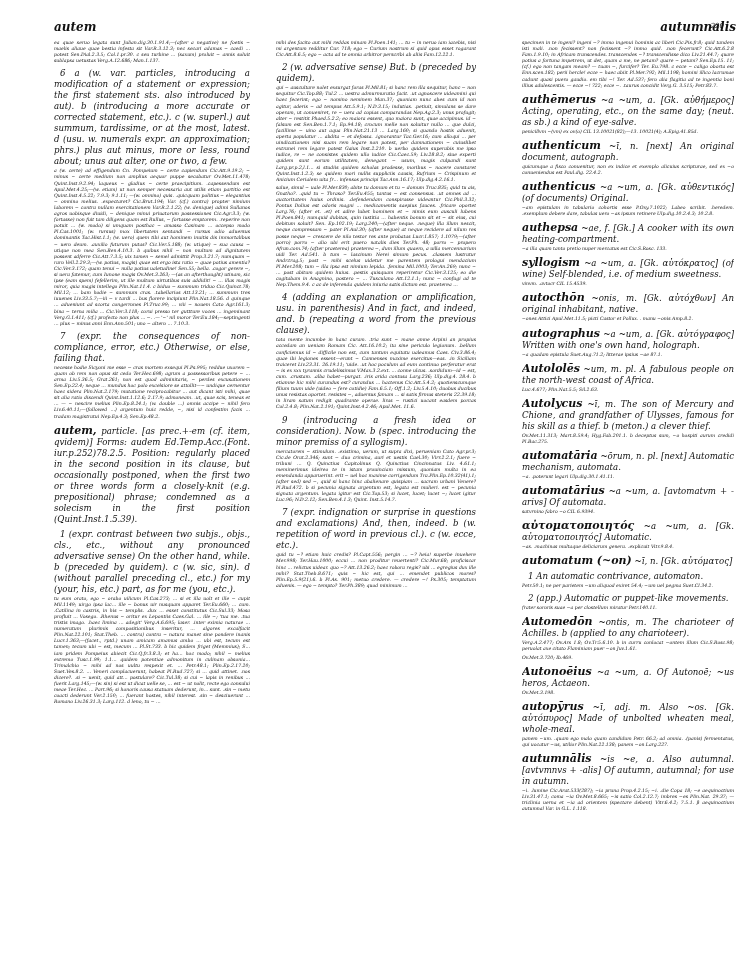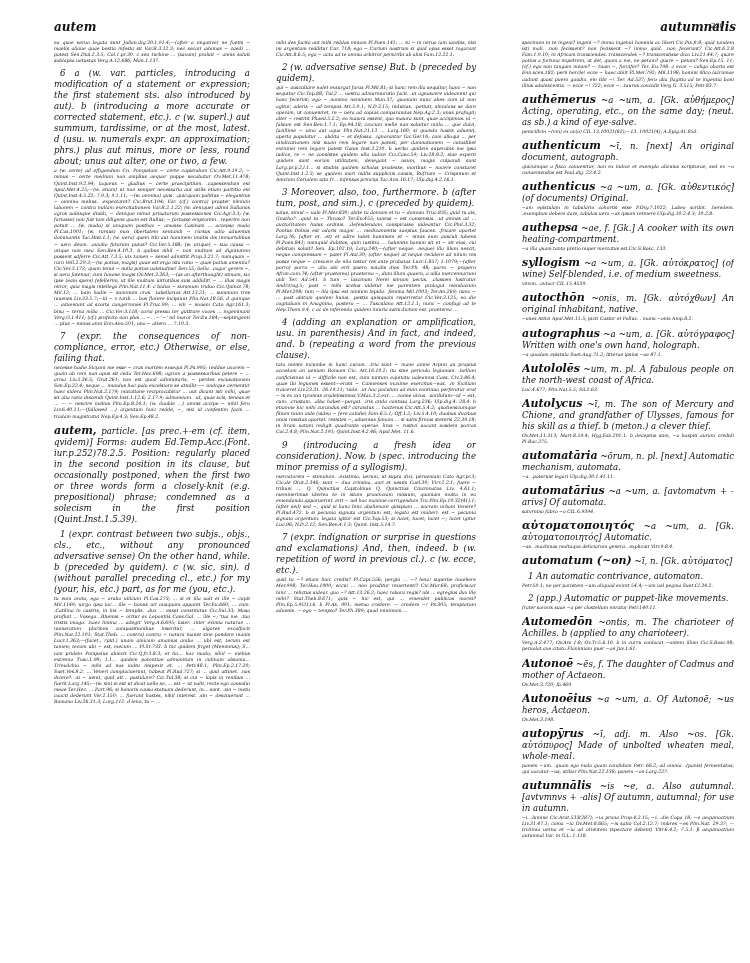--- a/index.html
+++ b/index.html
@@ -36,21 +36,20 @@
       <p class="sense">7 (expr. the consequences of non-compliance, error, etc.) Otherwise, or else, failing that.</p>
       <p class="cite">necesse hodie Sicyoni me esse ~ cras mortem exsequi Pl.Ps.995; reddue uxorem ~ quam ob rem non opus sit cedo Ter.Hec.698; agrum a possessoribus petere ~ … arma Liv.5.36.5; Grat.261; non est quod adminitaris, ~ perdes excusationem Sen.Ep.22.4; neque … mundus hoc polo excelsiore se attollit—~ undique cernentur haec sidera Plin.Nat.2.179; mutatione reciprocabitur … aut dicant isti mihi, quae sit alia ratio discendi Quint.Inst.1.12.6; 2.17.9; admoneam. .ut, quae scis, teneas et … — ~ nescire melius Plin.Ep.8.24.1; (w. double …) omnis accipe ~ nihil fero Liv.6.40.11;—(followed …) argentum huic redde, ~, nisi id confestim facis … tradam magistratui Nep.Ep.4.3; Sen.Ep.48.2.</p>
       <p class="entry"><span class="hw">autem,</span> <span>particle. [as prec.+-em (cf. item, qvidem)] Forms: audem Ed.Temp.Acc.(Font. iur.p.252)78.2.5. Position: regularly placed in the second position in its clause, but occasionally postponed, when the first two or three words form a closely-knit (e.g. prepositional) phrase; condemned as a solecism in the first position (Quint.Inst.1.5.39).</span></p>
       <p class="sense">1 (expr. contrast between two subjs., objs., cls., etc., without any pronounced adversative sense) On the other hand, while. b (preceded by quidem). c (w. sic, sin). d (without parallel preceding cl., etc.) for my (your, his, etc.) part, as for me (you, etc.).</p>
       <p class="cite">tu eum orato, ego ~ orabo uilicum Pl.Cas.273; … si et illa uolt et ille ~ cupit Mil.1149; uirgo ipsa lac… ille ~ bonus uir nusquam apparet Ter.Eu.660; … cum. .Catilina in castris, in his ~ templis. .dux … esset constitutus Cic.Sul.33; Mosa profluit … Vosego. .Rhenus ~ oritur ex Lepontiis Caes.Gal. … ille ~; 'tua me. .tua tristis imago. .haec limina … adegit' Verg.A.6.695; laser. .inter eximia naturae … numeratum plurimis compositionibus inseritur, … algores excalfacit Plin.Nat.22.101; Stat.Theb. … contra) contra ~ natura manet sine pondere inanis Lucr.1.363;—(facet., rptd.) unam amicam amamus ambo … ubi est, tecum est tamen; tecum ubi ~ est, mecum … Pl.St.733.  b hic quidem friget (Memmius); S… iam pridem Pompeius abiecit Cic.Q.fr.3.8.3; et ha… hoc modo; nihil ~ melius extremo Tusc.1.99; 1.1… quidem potentiae admonitum in culinam obsonia… Trimalchio ~ mihi ad nos uultu respexit et. … Petr.48.1; Plin.Ep.2.17.20; Suet.Ves.8.2. … Veneri complacuerunt, habeat Pl.Rud.727; si … quid attinet. .nos dicere?. .si ~ uenit, quid att… postulare? Cic.Tul.38; si cui ~ lapis in renibus … fuerit Larg.145;—(w. sin) si est ut dicat uelle se, … est ~ ut nolit, recte ego consului meae Ter.Hec. … Part.96; si honoris causa statuam dederunt, in… sunt. .sin ~ metu coacti dederunt Ver.2.150; … fuerant hostes, nihil interest. .sin ~ desciuerunt … Romano Liv.26.31.3; Larg.112.  d leno, tu ~ …</p>
     </div>
   <div class="col col2">
       <p class="cite">mihi des facito aut mihi reddas minam Pl.Poen.141; … tu ~ in neruo iam iacebis, nisi mi argentum redditur Cur. 718; ego ~ Curium nostrum si quid opus esset rogarant Cic.Att.8.6.5; ego ~ acta ad te omnia arbitror perscribi ab aliis Fam.12.22.1.</p>
       <p class="sense">2 (w. adversative sense) But. b (preceded by quidem).</p>
       <p class="cite">qui ~ auscultare nolet exsurgat foras Pl.Mil.81; si hanc rem illa sequitur, hanc ~ non sequitur Cic.Top.88; Tul.2 … uestra admurmuratio facit. .ut agnoscere uideamini qui haec fecerint; ego ~ nomino neminem Man.37; quoniam nunc abes cum id non agitur, aderis ~ ad tempus Att.5.9.1; N.D.3.15; indutias. .petiuit, simulans se dare operam, ut conueniret, re ~ uera ad copias comparandas Nep.Ag.2.3; unus profugit; alter ~ restitit Phaed.5.2.2; eo maiora essent, quo maiora sunt, quae accipimus. id ~ falsum est Sen.Ben.1.7.1; Ep.94.18; crocum melle non soluitur nullo … que dulci, facillime ~ uino aut aqua Plin.Nat.21.13 … Larg.160; si quando hostis aduenit, aperta populatur … abdita ~ et defossa. .ignorantur Tac.Ger.16; cum alloqui … per uindicationem nisi suam rem legare non potest, per damnationem ~ cuiuslibet extranei rem legare potest Gaius Inst.2.210.  b uerbo quidem superabis me ipso iudice, re ~ ne consistes quidem ullo iudice Cic.Caec.59; Liv.28.8.2; siue experti quidem sunt eorum utilitatem, denegant ~ usum, magis culpandi sunt Larg.pr.p.2,l.1… si studiis quidem scholas prodesse, moribus ~ nocere constaret Quint.Inst.1.2.3; se quidem mori nullis suppliciis causis, Rufrium ~ Crispinum et Anicium Cerialem uita fr… infensos principi Tac.Ann.16.17; Ulp.dig.4.2.16.1.</p>
-      <p class="sense">3 Moreover, also, too, furthermore. b (after tum, post, and sim.). c (preceded by quidem).</p>
       <p class="cite">salue, simul ~ uale Pl.Mer.830; abite tu domum et tu ~ domum Truc.835; quid tu ais, Gnatho?. .quid tu ~ Thraso? Ter.Eu.455; tantus ~ est consensus. .ut omnes ad … auctoritatem huius ordinis. .defendendam conspirasse uideantur Cic.Phil.3.32; Pontus Dolius est odoris magni … medicamentis saepius fauces. .fricare oportet Larg.76; (after et. .et) et adire lubet hominem et ~ nimis eum ausculi lubens Pl.Poen.841; numquid dubitas, quin iustitia … habentis bonum sit et ~ sit eius, cui debitum soluit? Sen. Ep.102.19; Larg.240;—(after neque. .neque) illa illum nescit, neque compressam ~ pater Pl.Aul.30; (after neque) at neque recidere ad nilum res posse neque ~ crescere de nilo testor res ante probatas Lucr.1.857; 1.1079;—(after porro) porro ~ alio ubi erit puero natalis dies Ter.Ph. 48; porro ~ propero Afran.com.74; (after praeterea) praeterea ~, dum illum quaero, a uilla mercennarium uidi Ter. Ad.541.  b tum ~ lascinum Nerei simum pecus. .classem lustratur Andr.trag.5; post ~ mihi scelus uidetur me parentem prologui mendacium Pl.Mer.208; tum ~ illa ipsa est nimium lepida. .femina Mil.1003; Ter.An.269; nunc ~ … post abitum quidem huius. .pestis quisquam reperiretur Cic.Ver.3.125; eo die cogitabam in Anagnino, postero ~ … Tusculano Att.12.1.1; nunc ~ confugi ad te Nep.Them.9.4. c ac de inferenda quidem iniuria satis dictum est. praeterea …</p>
       <p class="sense">4 (adding an explanation or amplification, usu. in parenthesis) And in fact, and indeed, and. b (repeating a word from the previous clause).</p>
       <p class="cite">tota mente incumbe in hanc curam. .tria sunt ~ mane amne Arpini an propius accedam an ueniam Romam Cic. Att.16.10.2; ita sine periculo legionum. .bellum conficiemus id ~ difficile non est, cum tantum equitatu ualeamus Caes. Civ.3.86.4; quae ibi legiones essent—erant ~ Cannenses maxime exercitus—eas. .in Siciliam traiceret Liv.23.31. 26.19.11; 'uide. .ut hoc poculum ad eum continuo perferatur erat ~ is ex xxx tyrannis crudelissimus V.Max.3.2.ext. … conne ulcus. .sordidum—id ~ est, cum. .crustam. .alba habet—purgat. .iris arida contusa Larg.236; Ulp.dig.4. 28.4.  b etiamne hic mihi curandus est? curandus … hactenus Cic.Att.5.4.2; quotienscumque filium tuum uide (uideo ~ fere cotidie) Fam.6.5.1; Off.1.2; Liv.5.4.10; duobus ducibus unus resistas oportet. resistes ~, aduersus famam … si satis firmus steteris 22.39.18; in liram satum redigit quadrante operae. liras ~ rustici uocant easdem porcas Col.2.4.8; Plin.Nat.2.191; Quint.Inst.4.2.46; Apul.Met. 11.6.</p>
       <p class="sense">9 (introducing a fresh idea or consideration). Now. b (spec. introducing the minor premiss of a syllogism).</p>
       <p class="cite">mercatorem ~ stimulum. .existimo, uerum, ut supra dixi, perueniam Cato Agr.pr.3; Cic.de Orat.2.346; sunt ~ duo crimina, auri et uestis Cael.30; Virr.2.2.1; fuere ~ tribuni … Q. Quinctius Capitolinus Q. Quinctius Cincinnatus Liv. 4.61.1; meminerimus ideireo te in istam prouinciam missum, quoniam multa in ea emendanda apparuerint. erit ~ uel hoc maxime corrigendum Tra.Plin.Ep.10.32(41).1; (after sed) sed ~, quid si hanc hinc abalienare quispiam … sacram urbani Venere? Pl.Rud.472.  b si pecunia signata argentum est, legata est mulieri. est ~ pecunia signata argentum. legata igitur est Cic.Top.53; si lucet, lucet; lucet ~; lucet igitur Luc.96; N.D.2.12; Sen.Ben.4.1.3; Quint. Inst.5.14.7.</p>
       <p class="sense">7 (expr. indignation or surprise in questions and exclamations) And, then, indeed. b (w. repetition of word in previous cl.). c (w. ecce, etc.).</p>
       <p class="cite">quid tu ~? etiam huic credis? Pl.Capt.556; pergin … ~? heia! superbe inuehere Mer.998; Ter.Hau.1000; eccui … non proditur reuertenti? Cic.Mur.68; proficiscar hinc … relictus uidear. quo ~? Att.13.26.2; haec robora regis? ubi … egregius dux ille mihi? Stat.Theb.8.671; quis ~ hic est, qui … emendet publicos mores? Plin.Ep.5.9(21).6.  b Pl.As. 901; metuo credere. — credere ~! Ps.305; temptatum aduenis. — ego ~ tempto? Ter.Ph.389; quod minimum …</p>
     </div>
   <div class="col col3">
       <p class="cite">specimen in te ingeni? ingeni ~? immo ingenui hominis ac liberi Cic.Pis.fr.8; quid tandem isti mali. .non fecissent? non fecissent ~? immo quid. .non fecerunt? Cic.Att.6.2.8 Fam.1.9.10; in Africam transcendes. transcendes ~? transcendisse dico Liv.21.44.7; quare potius a fortuna impetrem, ut det, quam a me, ne petam? quare ~ petam? Sen.Ep.15. 11; (cf.) ego non tangam meam? — tuam ~, furcifer? Ter. Eu.798.  c ecce ~ caligo oborta est Enn.scen.182; perii hercle! ecce ~ haec abiit Pl.Mer.792; Mil.1198; homini illico lacrumae cadunt quasi puero gaudio. em tibi ~! Ter. Ad.537; fero alia flagitia ad te ingentia boni illius adulescentis. — ecce ~! 722; ecce ~. .taurus concidit Verg.G. 3.515; Petr.83.7.</p>
@@ -78,21 +77,20 @@
       <p class="cite">satvrnino fabro ~o CIL 6.9394.</p>
       <p class="entry"><span class="hw">αὐτοματοποιητός</span> <span>~a ~um, a. [Gk. αὐτοματοποιητός] Automatic.</span></p>
       <p class="cite">~as. .machinas multaque deliciarum genera. .explicuit Vitr.9.8.4.</p>
       <p class="entry"><span class="hw">automatum (~on)</span> <span>~ī, n. [Gk. αὐτόματος]</span></p>
       <p class="sense">1 An automatic contrivance, automaton.</p>
       <p class="cite">Petr.50.1; ne per parietem ~um aliquod exiret 54.4; ~um uel pegma Suet.Cl.34.2.</p>
       <p class="sense">2 (app.) Automatic or puppet-like movements.</p>
       <p class="cite">frater sororis suae ~a per clostellum miratur Petr.140.11.</p>
       <p class="entry"><span class="hw">Automedōn</span> <span>~ontis, m. The charioteer of Achilles. b (applied to any charioteer).</span></p>
       <p class="cite">Verg.A.2.477; Ov.Ars 1.8; Ov.Tr.5.6.10.  b in curru conlocat ~ontem illum Cic.S.Rosc.98; peruolat axe citato Flaminiam puer ~on Juv.1.61.</p>
-      <p class="entry"><span class="hw">Autonoē</span> <span>~ēs, f. The daughter of Cadmus and mother of Actaeon.</span></p>
       <p class="cite">Ov.Met.3.720; Ib.469.</p>
       <p class="entry"><span class="hw">Autonoēius</span> <span>~a ~um, a. Of Autonoē; ~us heros, Actaeon.</span></p>
       <p class="cite">Ov.Met.3.198.</p>
       <p class="entry"><span class="hw">autopȳrus</span> <span>~ī, adj. m. Also ~os. [Gk. αὐτόπυρος] Made of unbolted wheaten meal, whole-meal.</span></p>
       <p class="cite">panem ~um. .quam ego malo quam candidum Petr. 66.2; ad omnia. .(panis) fermentatus, qui uocatur ~us, utilior Plin.Nat.22.138; panem ~on Larg.227.</p>
       <p class="entry"><span class="hw">autumnālis</span> <span>~is ~e, a. Also autumnal. [avtvmnvs + -alis] Of autumn, autumnal; for use in autumn.</span></p>
       <p class="cite">~i. .lumine Cic.Arat.533(287); ~ia pruna Prop.4.2.15; ~i. .die Copa 18; ~e aequinoctium Liv.31.47.1; coma ~ia Ov.Met.8.665; ~is satio Col.2.12.7; imbres ~es Plin.Nat. 29.37; —triclinia uerna et ~ia ad orientem (spectare debent) Vitr.6.4.2; 7.5.1.  β aequinoctium autumnal Var. in G.L. 1.118.</p>
     </div>
 </div>
 

